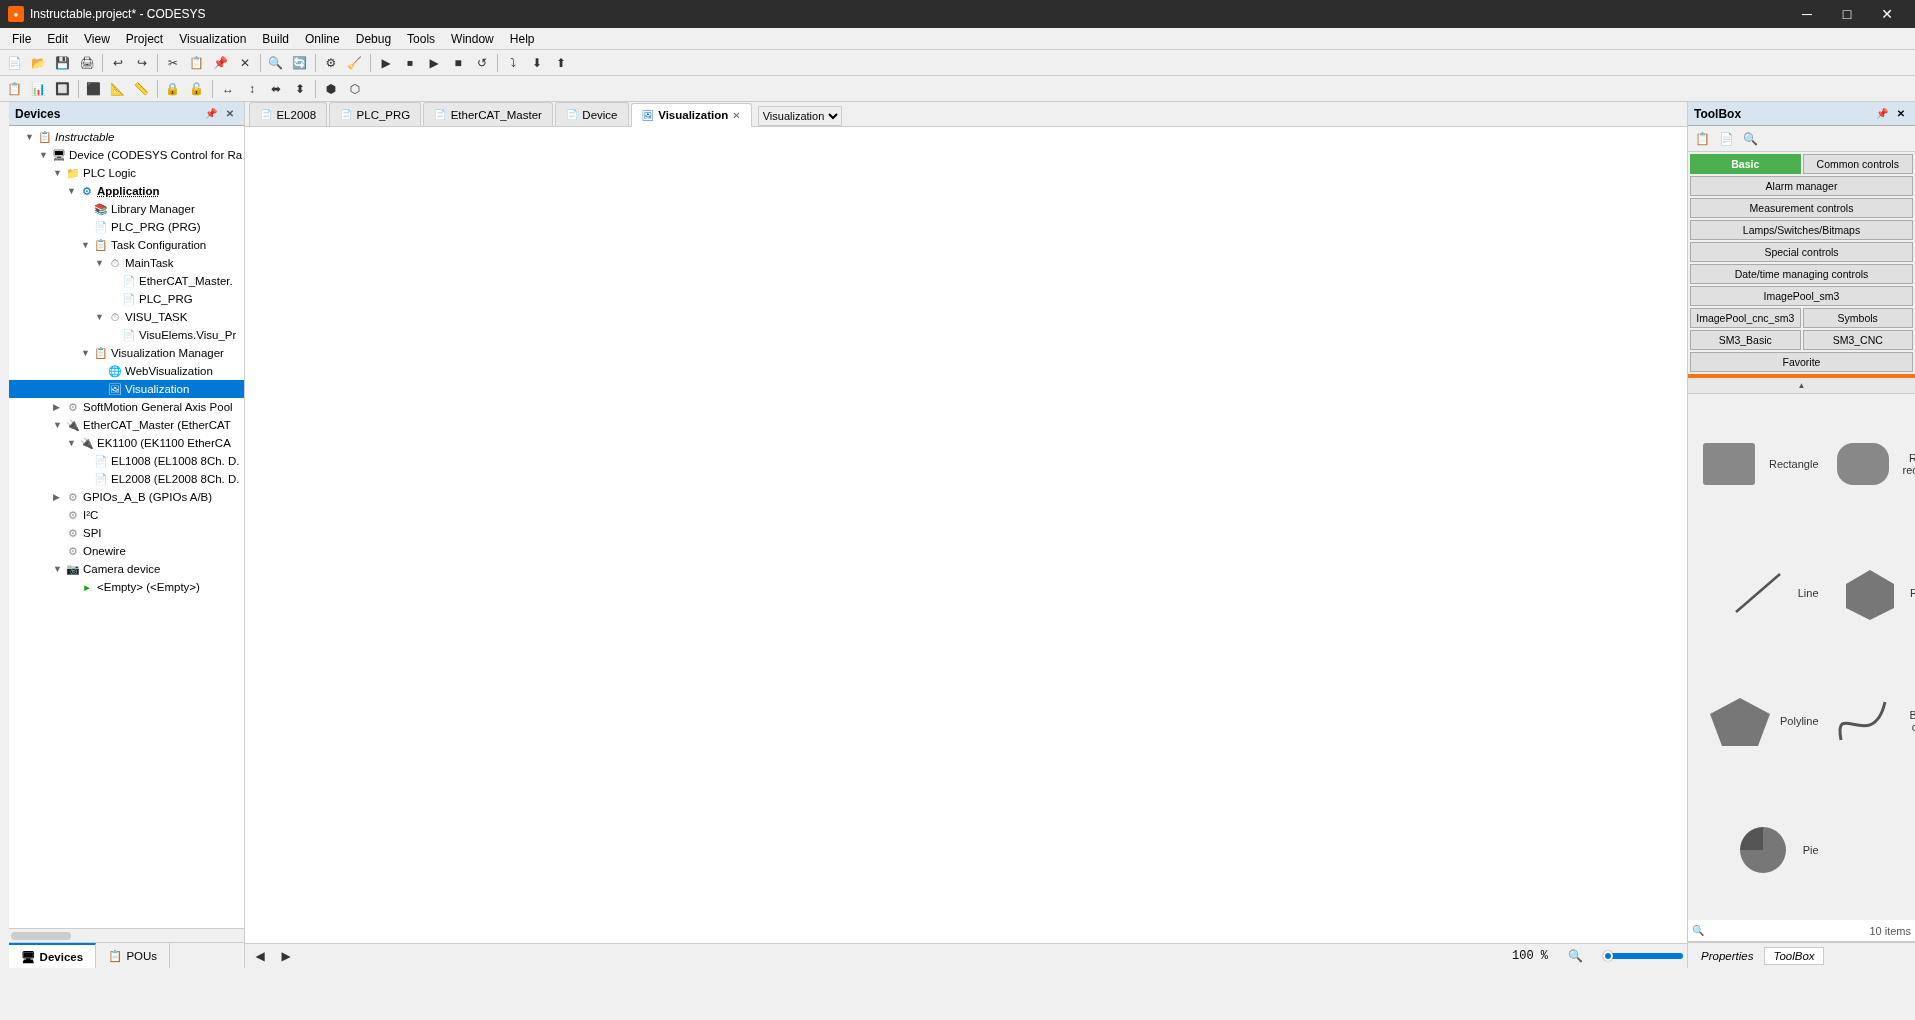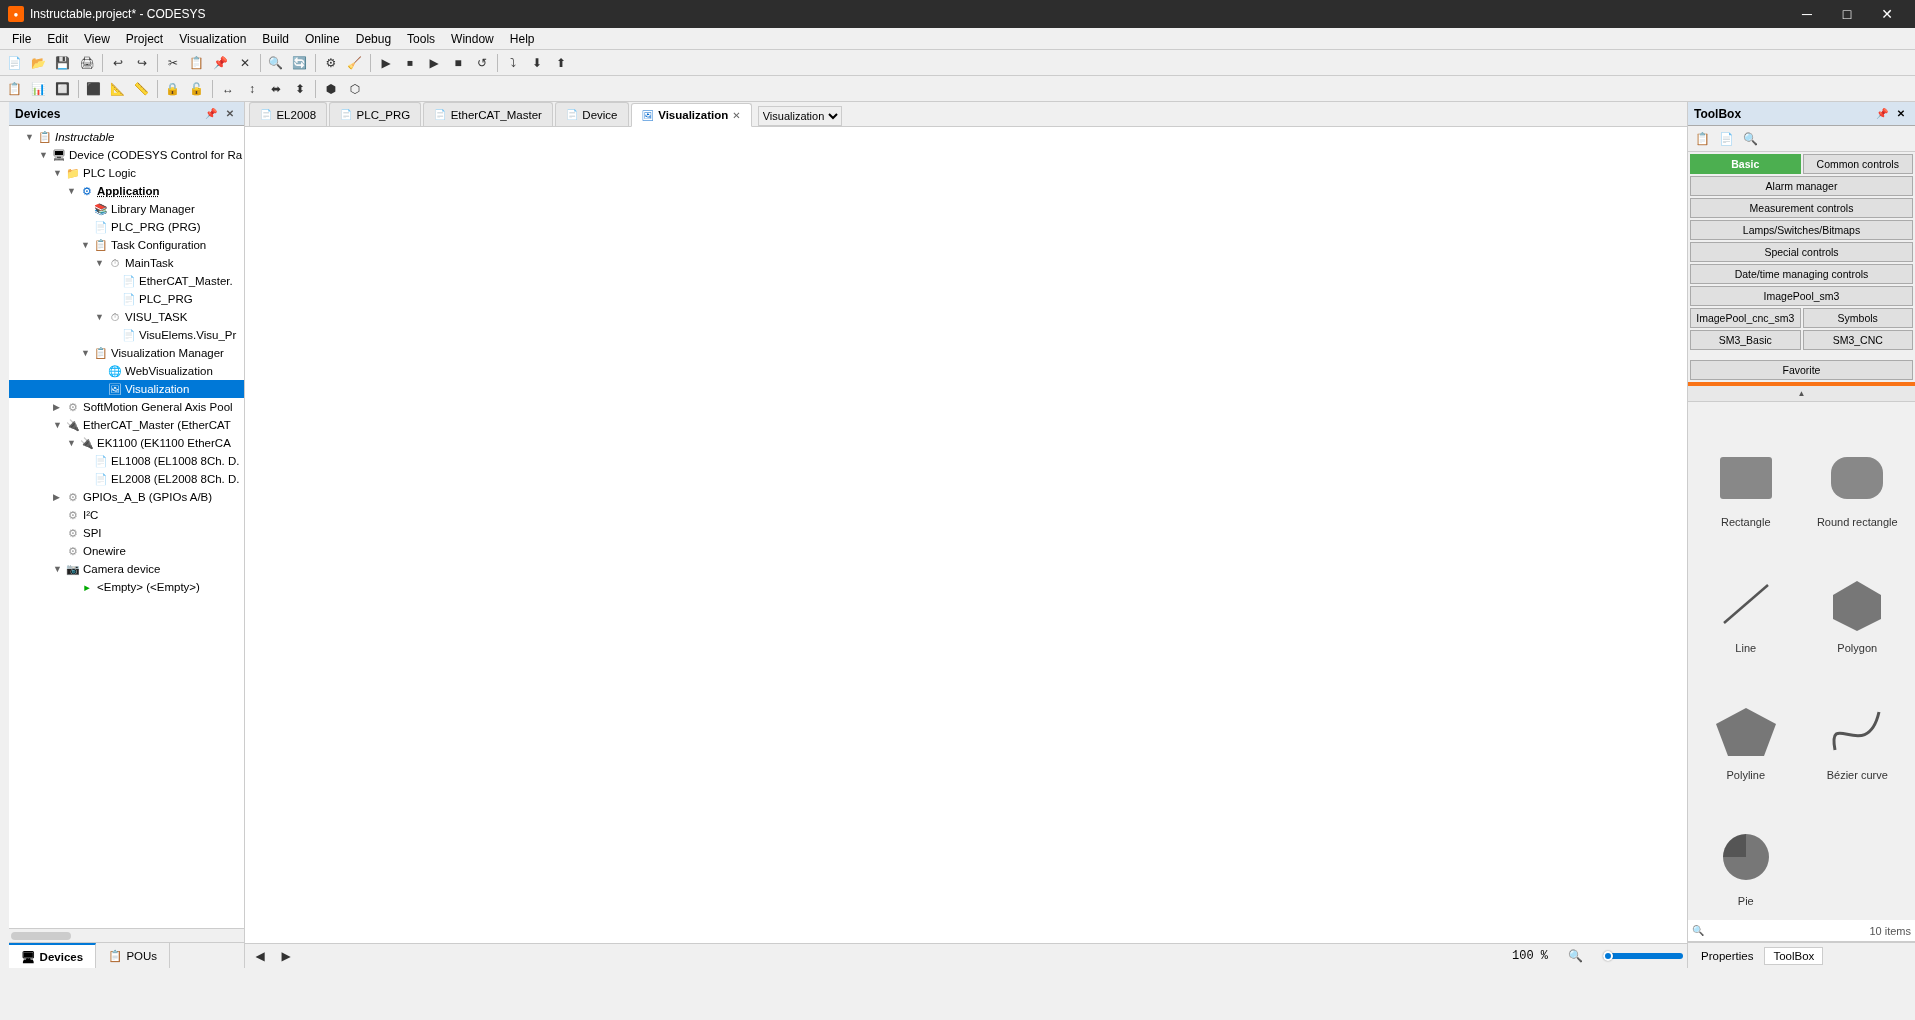--- a/index.html
+++ b/index.html
@@ -205,21 +205,21 @@
     .toolbox-grid {
       display: grid;
       grid-template-columns: 1fr 1fr;
       gap: 4px;
       padding: 8px 4px;
       overflow-y: auto;
       flex: 1;
     }
     .tool-item {
       display: flex;
-      flex-direction: column;
+      flex-direction: row;
       align-items: center;
       justify-content: flex-end;
       padding: 4px;
       cursor: pointer;
       border: 1px solid transparent;
       border-radius: 3px;
       gap: 8px;
     }
     .tool-icon { width: 64px; height: 60px; display: flex; align-items: center; justify-content: center; }
     .tool-label { font-size: 11px; text-align: center; color: #333; }
@@ -241,20 +241,21 @@
       align-items: center;
       padding: 0 4px;
       gap: 2px;
     }
     .rbt {
       padding: 2px 8px;
       font-size: 11.5px;
       cursor: pointer;
       border: 1px solid transparent;
       background: transparent;
+      font-style: italic;
     }
     .rbt.active { background: white; border-color: #ccc; }
 
     .toolbox-search-row {
       display: flex;
       align-items: center;
       padding: 2px 4px;
       border-bottom: 1px solid #ccc;
       background: white;
       height: 22px;
@@ -768,21 +769,21 @@
       </div>
       <div class="cat-row">
         <div class="cat-btn">ImagePool_cnc_sm3</div>
         <div class="cat-btn">Symbols</div>
       </div>
       <div class="cat-row">
         <div class="cat-btn">SM3_Basic</div>
         <div class="cat-btn">SM3_CNC</div>
       </div>
       <div class="cat-row">
-        <div class="cat-btn" style="flex:1;margin-top:8px;">Favorite</div>
+        <div class="cat-btn" style="flex:1;">Favorite</div>
       </div>
     </div>
 
     <div style="height:16px; background:#e8e8e8; border-bottom:1px solid #ccc; display:flex; align-items:center; justify-content:center; cursor:pointer;">
       <span style="font-size:8px; color:#555;">▲</span>
     </div>
 
     <div class="toolbox-grid">
 
       <div class="tool-item">

